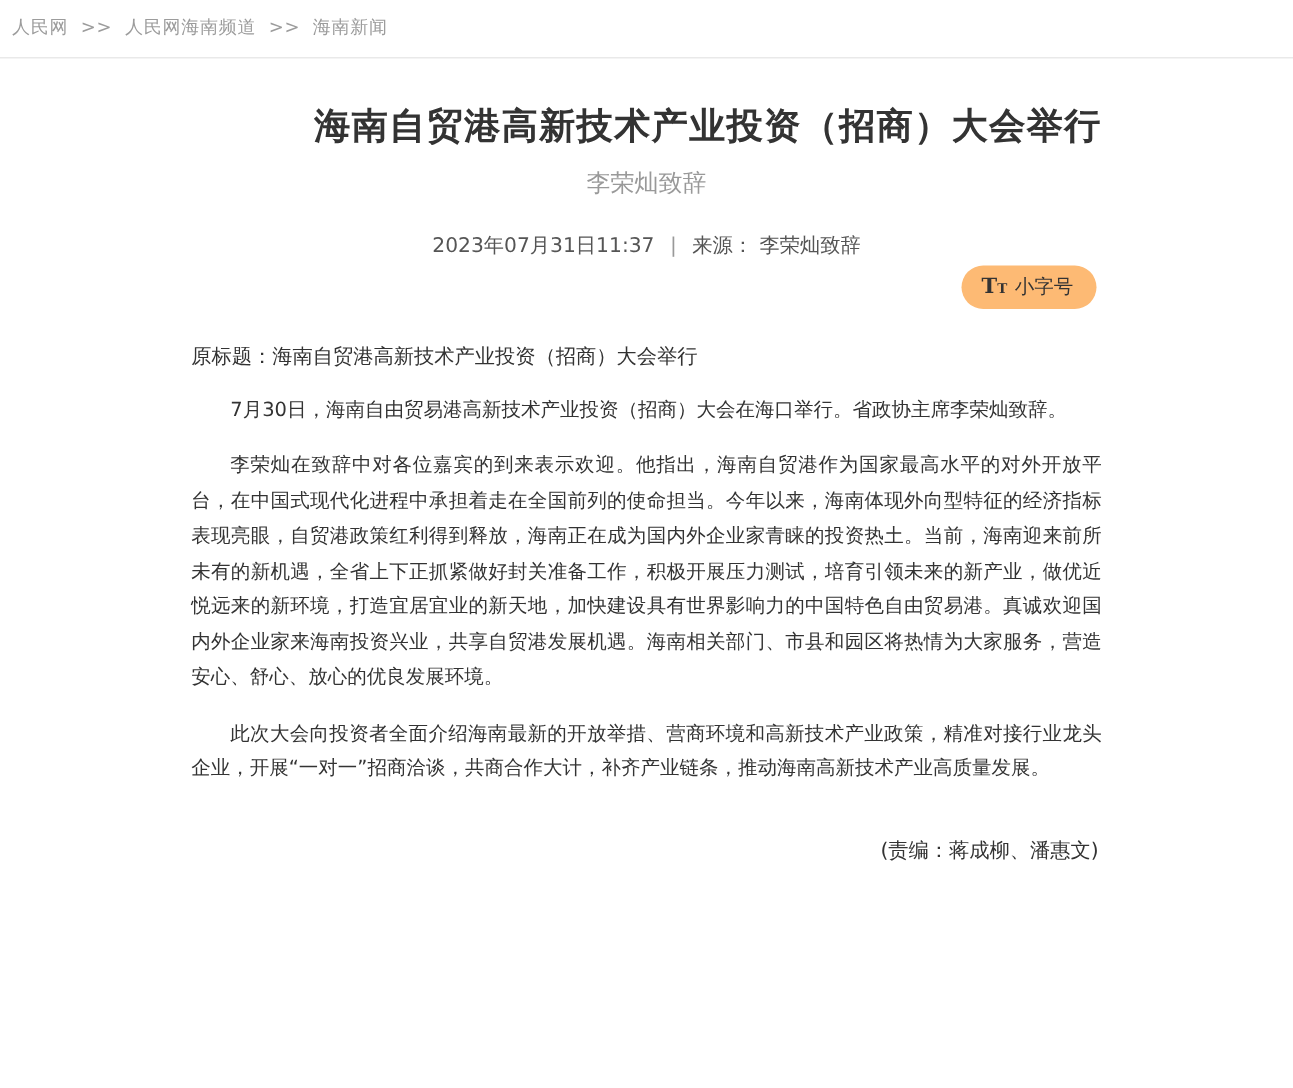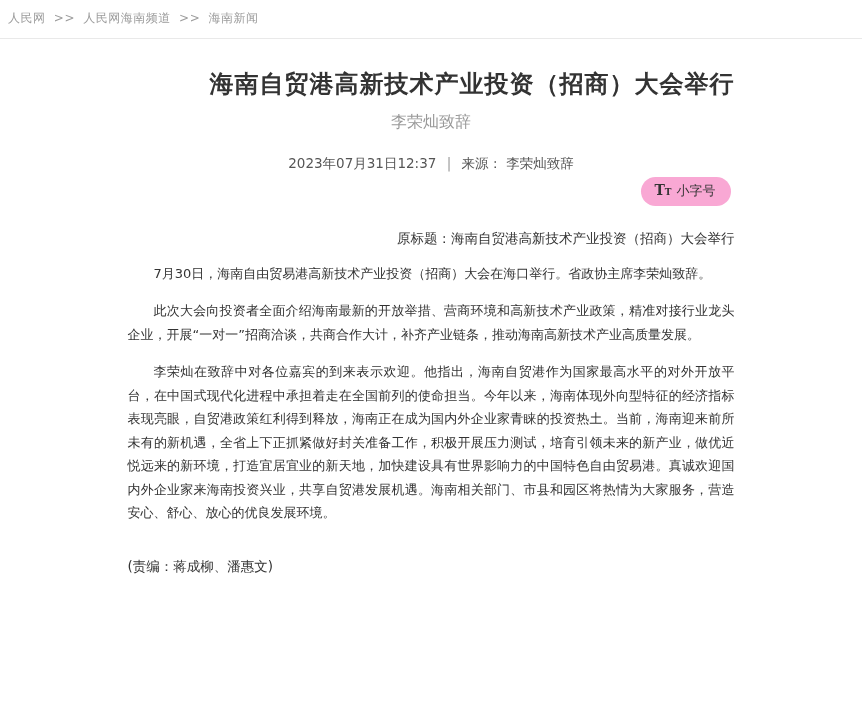--- a/index.html
+++ b/index.html
@@ -59,21 +59,21 @@
   .article-meta .source { color: #555555; }
   
   .toolbar {
     margin-top: 4px;
     padding-right: 4px;
     text-align: right;
     height: 30px;
   }
   .font-size-btn {
     display: inline-block;
-    background: #f9a8d4;
+    background: #fdba74;
     border: none;
     border-radius: 15px;
     padding: 5px 15px 6px 13px;
     font-size: 13px;
     color: #333333;
     cursor: pointer;
     font-family: "DejaVu Sans", sans-serif;
   }
   .font-size-btn .t-big {
     font-family: "DejaVu Serif", serif;
@@ -85,33 +85,33 @@
     font-size: 9px;
     font-weight: bold;
     margin-right: 5px;
   }
   
   .orig-title {
     margin-top: 21px;
     font-size: 13.5px;
     color: #333333;
     line-height: 20px;
-    text-align: right;
   }
   .paragraphs { margin-top: 14px; }
   .paragraphs p {
     margin: 0 0 14px 0;
     font-size: 13px;
     line-height: 23.5px;
     text-indent: 2em;
     color: #333333;
     text-align: justify;
   }
   .editor-note {
     margin-top: 33px;
+    text-align: right;
     font-size: 13.5px;
     color: #333333;
     padding-right: 2px;
   }
 </style>
 </head>
 <body>
 
 <div class="breadcrumb">
   <span class="crumb">人民网</span>
@@ -121,35 +121,35 @@
   <span class="crumb">海南新闻</span>
 </div>
 
 <div class="content">
 
   <h1 class="article-title">海南自贸港高新技术产业投资（招商）大会举行</h1>
 
   <div class="article-subtitle">李荣灿致辞</div>
 
   <div class="article-meta">
-    <span>2023年07月31日12:37</span>
+    <span>2023年07月31日11:37</span>
     <span class="divider">|</span>
     <span>来源：</span>
     <span class="source">李荣灿致辞</span>
   </div>
 
   <div class="toolbar">
     <button class="font-size-btn">
       <span class="t-big">T</span><span class="t-small">T</span><span>小字号</span>
     </button>
   </div>
 
   <div class="orig-title">原标题：海南自贸港高新技术产业投资（招商）大会举行</div>
 
   <div class="paragraphs">
     <p>7月30日，海南自由贸易港高新技术产业投资（招商）大会在海口举行。省政协主席李荣灿致辞。</p>
+    <p>李荣灿在致辞中对各位嘉宾的到来表示欢迎。他指出，海南自贸港作为国家最高水平的对外开放平台，在中国式现代化进程中承担着走在全国前列的使命担当。今年以来，海南体现外向型特征的经济指标表现亮眼，自贸港政策红利得到释放，海南正在成为国内外企业家青睐的投资热土。当前，海南迎来前所未有的新机遇，全省上下正抓紧做好封关准备工作，积极开展压力测试，培育引领未来的新产业，做优近悦远来的新环境，打造宜居宜业的新天地，加快建设具有世界影响力的中国特色自由贸易港。真诚欢迎国内外企业家来海南投资兴业，共享自贸港发展机遇。海南相关部门、市县和园区将热情为大家服务，营造安心、舒心、放心的优良发展环境。</p>
     <p>此次大会向投资者全面介绍海南最新的开放举措、营商环境和高新技术产业政策，精准对接行业龙头企业，开展“一对一”招商洽谈，共商合作大计，补齐产业链条，推动海南高新技术产业高质量发展。</p>
-    <p>李荣灿在致辞中对各位嘉宾的到来表示欢迎。他指出，海南自贸港作为国家最高水平的对外开放平台，在中国式现代化进程中承担着走在全国前列的使命担当。今年以来，海南体现外向型特征的经济指标表现亮眼，自贸港政策红利得到释放，海南正在成为国内外企业家青睐的投资热土。当前，海南迎来前所未有的新机遇，全省上下正抓紧做好封关准备工作，积极开展压力测试，培育引领未来的新产业，做优近悦远来的新环境，打造宜居宜业的新天地，加快建设具有世界影响力的中国特色自由贸易港。真诚欢迎国内外企业家来海南投资兴业，共享自贸港发展机遇。海南相关部门、市县和园区将热情为大家服务，营造安心、舒心、放心的优良发展环境。</p>
   </div>
 
   <div class="editor-note">(责编：蒋成柳、潘惠文)</div>
 
 </div>
 
 </body></html>

